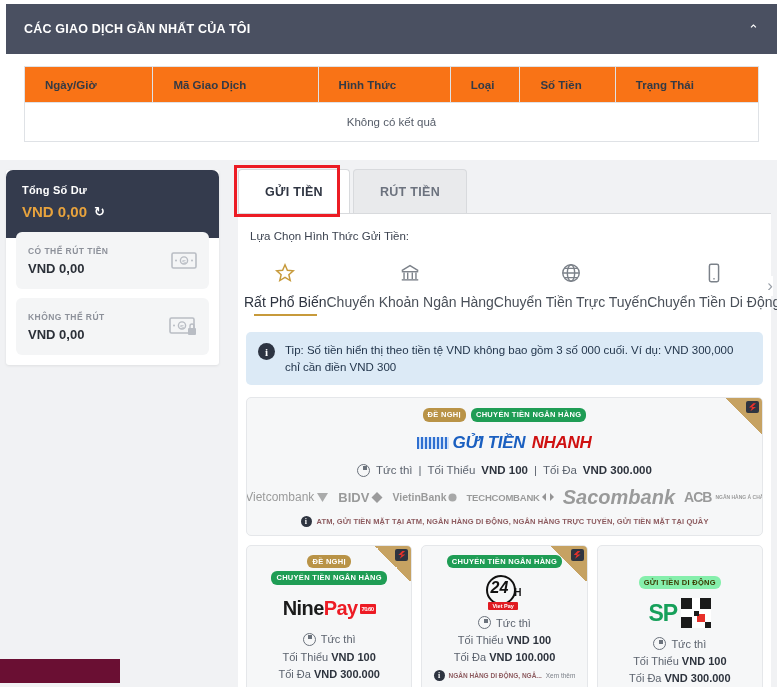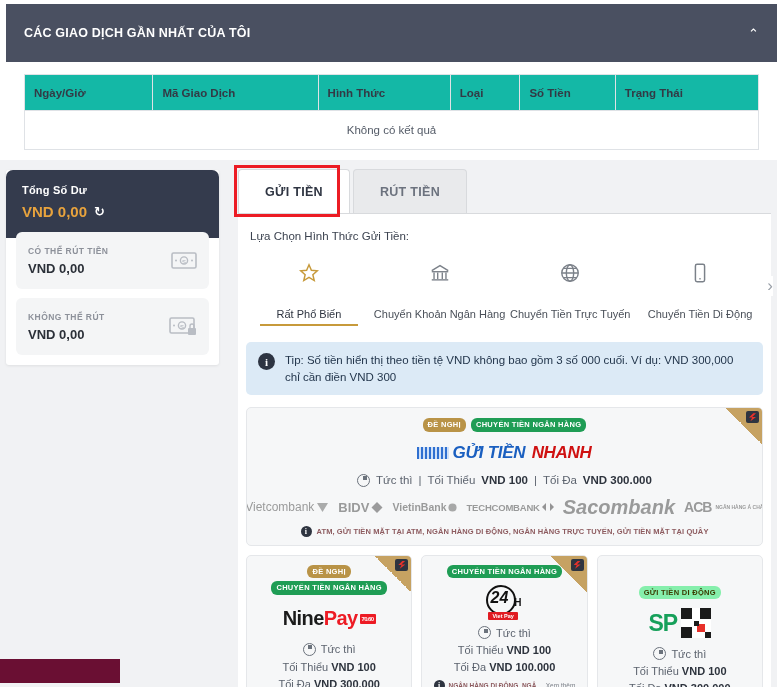--- a/index.html
+++ b/index.html
@@ -8,34 +8,34 @@
     width: 777px; height: 687px;
     background: #ffffff;
     font-family: "Liberation Sans", "DejaVu Sans", sans-serif;
     overflow: hidden;
   }
   .page { position: relative; width: 777px; height: 687px; background:#fff; }
 
   
   .rt-panel { position:absolute; left:6px; top:4px; width:771px; height:146px; background:#fff; }
   .rt-header {
-    height: 58px; background:#4a5061; display:flex; align-items:center;
+    height: 50px; background:#4a5061; display:flex; align-items:center;
     padding: 0 18px; justify-content:space-between;
   }
   .rt-title {
     color:#ffffff; font-size:12.5px; font-weight:bold; letter-spacing:.2px;
   }
   .rt-chevron { color:#ffffff; font-size:13px; line-height:1; cursor:pointer; }
 
   .rt-body { padding:12px 18px 0 18px; background:#fff; }
   .rt-table { width:100%; border-collapse:collapse; table-layout:fixed; }
   .rt-table th {
-    background:#14b8a6; border:1px solid #dfe2e6;
+    background:#f97316; border:1px solid #dfe2e6;
     font-size:11.5px; font-weight:bold; color:#333a45;
-    text-align:left; padding:11px 9px; height:36px;
+    text-align:left; padding:11px 20px; height:36px;
   }
   .rt-table td {
     border:1px solid #dfe2e6; border-top:none;
     text-align:center; font-size:11.5px; color:#555c68;
     padding:13px 8px; background:#fff;
   }
 
   
   .lower { position:absolute; left:0; top:160px; width:777px; height:527px; background:#f1f2f4; }
 
@@ -78,21 +78,21 @@
   }
 
   .panel-body { background:#ffffff; padding:16px 0 0 0; }
   .choose-label { font-size:11.5px; color:#3c4350; padding:0 12px 0 12px; }
 
   .methods { display:flex; align-items:flex-start; margin-top:16px; position:relative; padding:0 6px; }
   .method {
     flex:1 1 0; text-align:center; cursor:pointer; padding-bottom:6px; position:relative;
   }
   .method .m-ico { height:30px; display:flex; align-items:center; justify-content:center; color:#7b8189; }
-  .method .m-name { font-size:11px; color:#4a5059; margin-top:20px; white-space:nowrap; }
+  .method .m-name { font-size:14px; color:#4a5059; margin-top:6px; white-space:nowrap; }
   .method.active .m-ico { color:#c79a3b; }
   .method.active .m-name { color:#2e3440; font-weight:normal; }
   .method.active::after {
     content:""; position:absolute; left:12%; right:12%; bottom:0; height:2px; background:#c79a3b;
   }
   .method.clipped .m-name { overflow:hidden; }
   .arrow-next {
     position:absolute; right:-2px; top:18px; font-size:17px; color:#9aa0a8; cursor:pointer;
     background:linear-gradient(to right, rgba(255,255,255,0), #fff 35%); padding-left:10px;
   }

